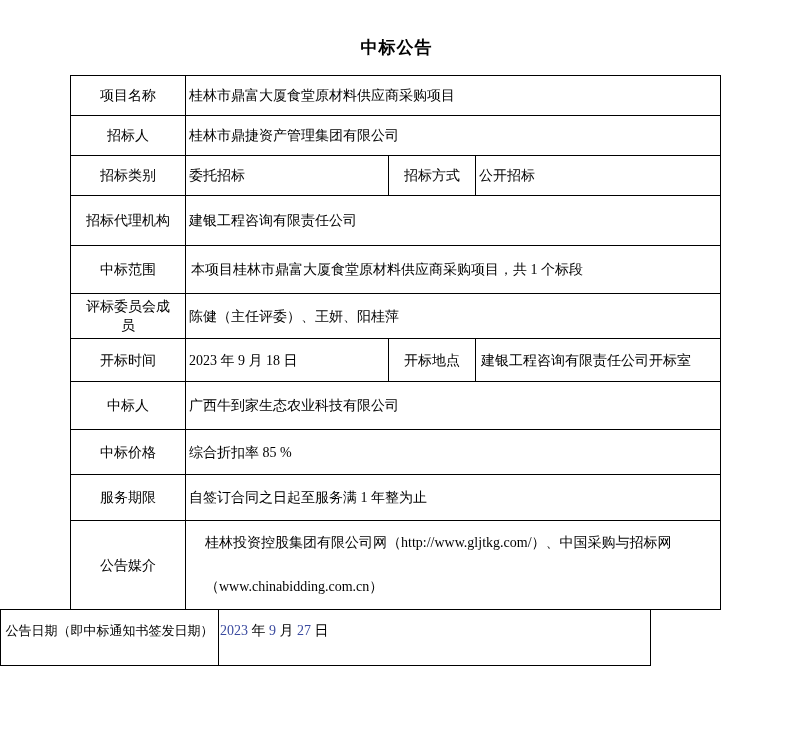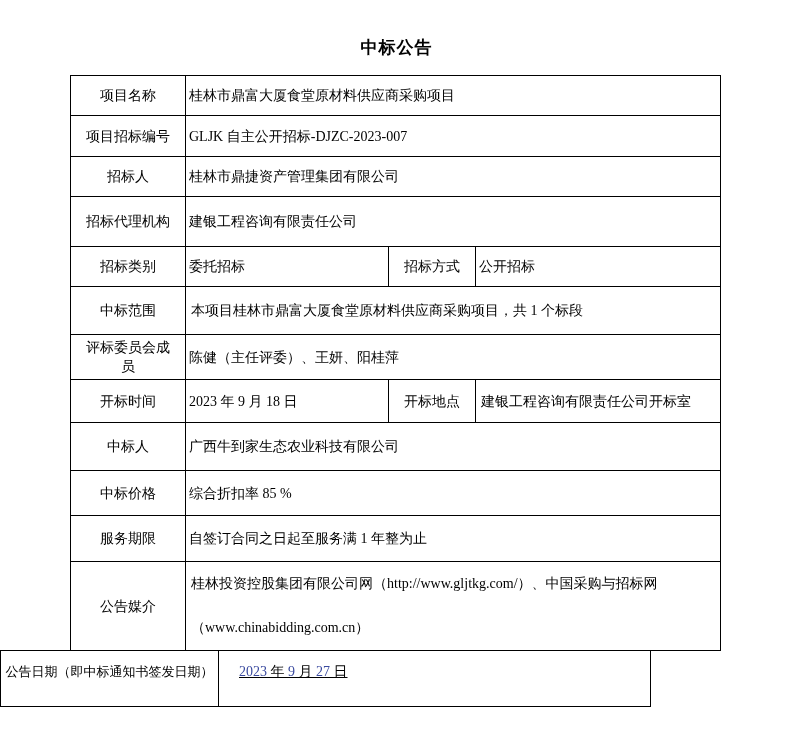--- a/index.html
+++ b/index.html
@@ -50,33 +50,33 @@
   .lab {
     text-align: center;
     padding: 0 13px;
   }
   .center { text-align: left; }
   .left   { text-align: left; padding-left: 5px; }
   .media-line {
     line-height: 44px;
     white-space: nowrap;
     text-align: left;
+    margin-left: 14px;
   }
   .bot-lab {
     font-size: 13px;
     text-align: center;
     vertical-align: top;
     padding: 11px 0 0 0;
     white-space: nowrap;
   }
   .bot-val {
     vertical-align: top;
-    padding: 11px 0 0 20px;
+    padding: 11px 0 0 1px;
     text-align: left;
-    text-decoration: underline;
   }
   .bnum { color: #3a4a9f; }
 </style>
 </head>
 <body>
 
 <div class="page">
 
   <h1 class="title">中标公告</h1>
 
@@ -87,40 +87,36 @@
         <col style="width:87px">
         <col style="width:245px">
     </colgroup>
 
     <tbody>
         <tr style="height:40px">
       <td class="lab">项目名称</td>
       <td class="center" colspan="3">桂林市鼎富大厦食堂原材料供应商采购项目</td>
     </tr>
 
-    <tr style="height:41px">
-      <td class="lab">项目招标编号</td>
-      <td class="center" colspan="3">GLJK 自主公开招标-DJZC-2023-007</td>
-    </tr>
 
     <tr style="height:40px">
       <td class="lab">招标人</td>
       <td class="center" colspan="3">桂林市鼎捷资产管理集团有限公司</td>
-    </tr>
-
-    <tr style="height:50px">
-      <td class="lab">招标代理机构</td>
-      <td class="center" colspan="3">建银工程咨询有限责任公司</td>
     </tr>
 
     <tr style="height:40px">
       <td class="lab">招标类别</td>
       <td class="center">委托招标</td>
       <td class="lab">招标方式</td>
       <td class="center">公开招标</td>
+    </tr>
+
+    <tr style="height:50px">
+      <td class="lab">招标代理机构</td>
+      <td class="center" colspan="3">建银工程咨询有限责任公司</td>
     </tr>
 
     <tr style="height:48px">
       <td class="lab">中标范围</td>
       <td class="left" colspan="3">本项目桂林市鼎富大厦食堂原材料供应商采购项目，共 1 个标段</td>
     </tr>
 
     <tr style="height:45px">
       <td class="lab">评标委员会成员</td>
       <td class="center" colspan="3">陈健（主任评委）、王妍、阳桂萍</td>

